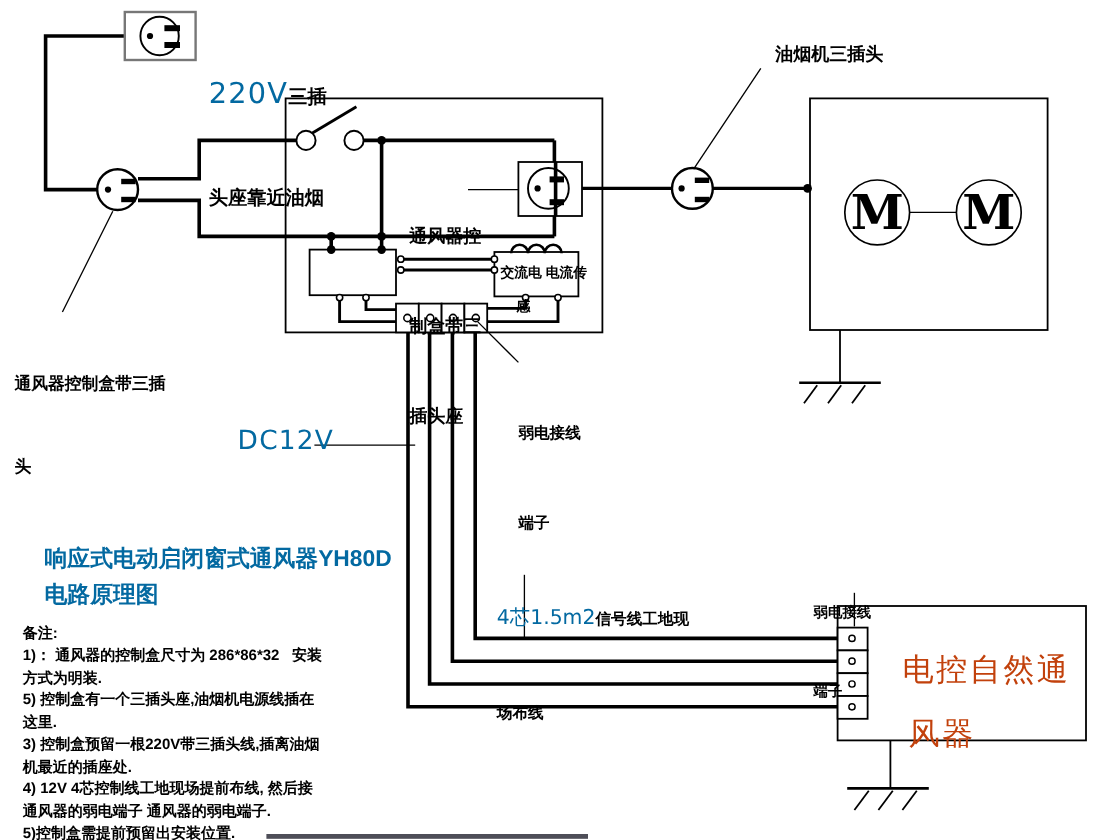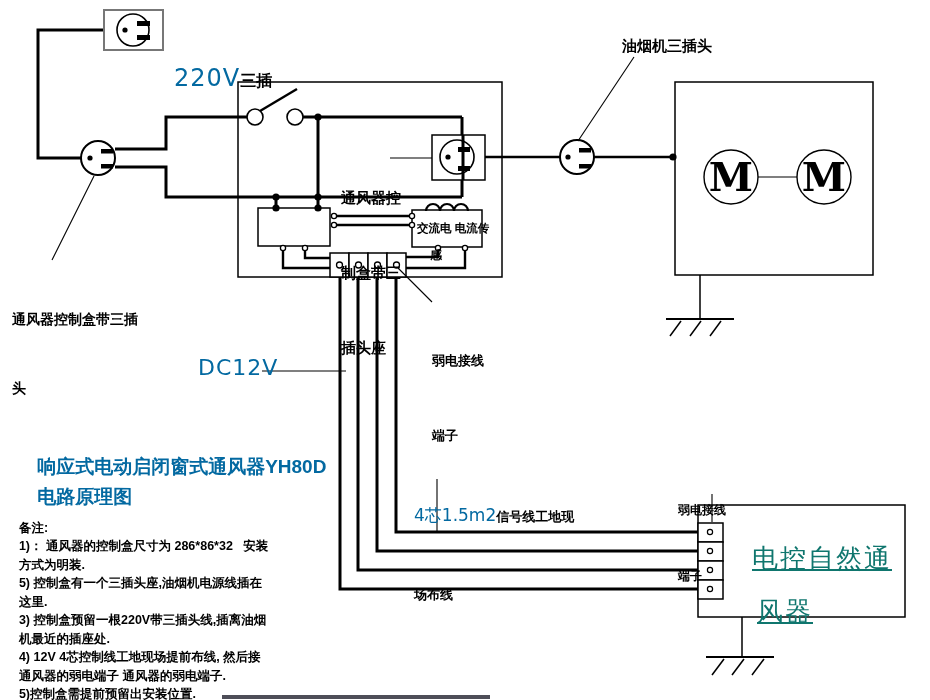--- a/index.html
+++ b/index.html
@@ -7,22 +7,22 @@
           font-family:"Liberation Sans",sans-serif;}
   #wires{position:absolute;left:0;top:0;}
   .lbl{position:absolute;color:#000;font-weight:700;white-space:pre;line-height:1;}
   .lbl .row{display:block;}
   .din{font-family:"DejaVu Sans",sans-serif;font-weight:400;color:#0369a1;letter-spacing:1px;}
   .cjk-sm{font-size:16px;}
   .title{position:absolute;left:16px;top:422px;color:#0369a1;font-weight:700;
          font-size:19px;line-height:30px;white-space:pre;}
   .notes{position:absolute;left:5px;top:500px;font-size:12.5px;font-weight:700;
          line-height:18.5px;color:#000;white-space:pre;}
-  .vent-text{position:absolute;color:#0f766e;font-family:"DejaVu Serif",serif;font-weight:400;
-             font-size:26px;letter-spacing:2px;white-space:pre;text-decoration:underline;}
+  .vent-text{position:absolute;color:#c2410c;font-family:"DejaVu Serif",serif;font-weight:400;
+             font-size:26px;letter-spacing:2px;white-space:pre;}
   .sliver{position:absolute;left:222px;top:695px;width:268px;height:4px;background:#4e4e58;}
 </style>
 </head>
 <body>
 
 <div id="canvas">
 
   <svg id="wires" width="930" height="700" viewBox="0 0 930 700">
 
     <g stroke="#000" stroke-width="3" fill="none">
@@ -169,23 +169,24 @@
       <line x1="390" y1="158" x2="432" y2="158"></line>
       <line x1="398" y1="268" x2="432" y2="302"></line>
       <line x1="262" y1="371" x2="346" y2="371"></line>
       <line x1="437" y1="479" x2="437" y2="531"></line>
       <line x1="712" y1="494" x2="712" y2="522"></line>
     </g>
   </svg>
 
   <div class="lbl" style="left:174px;top:8px;font-size:16px;line-height:28px;">
     <span class="row"><span class="din" style="font-size:24px;">220V</span><span class="cjk-sm">三插</span></span>
-  </div>
-
-  <div class="lbl" style="left:622px;top:38px;font-size:15px;">油烟机三插头</div>
+    <span class="row">头座靠近油烟</span>
+  </div>
+
+  <div class="lbl" style="left:646px;top:38px;font-size:15px;">油烟机三插头</div>
 
   <div class="lbl" style="left:341px;top:135px;font-size:15px;line-height:25px;">
     <span class="row">通风器控</span>
     <span class="row">制盒带三</span>
     <span class="row">插头座</span>
   </div>
 
   <div class="lbl" style="left:12px;top:262px;font-size:14px;line-height:23px;">
     <span class="row">通风器控制盒带三插</span>
     <span class="row">头</span>

